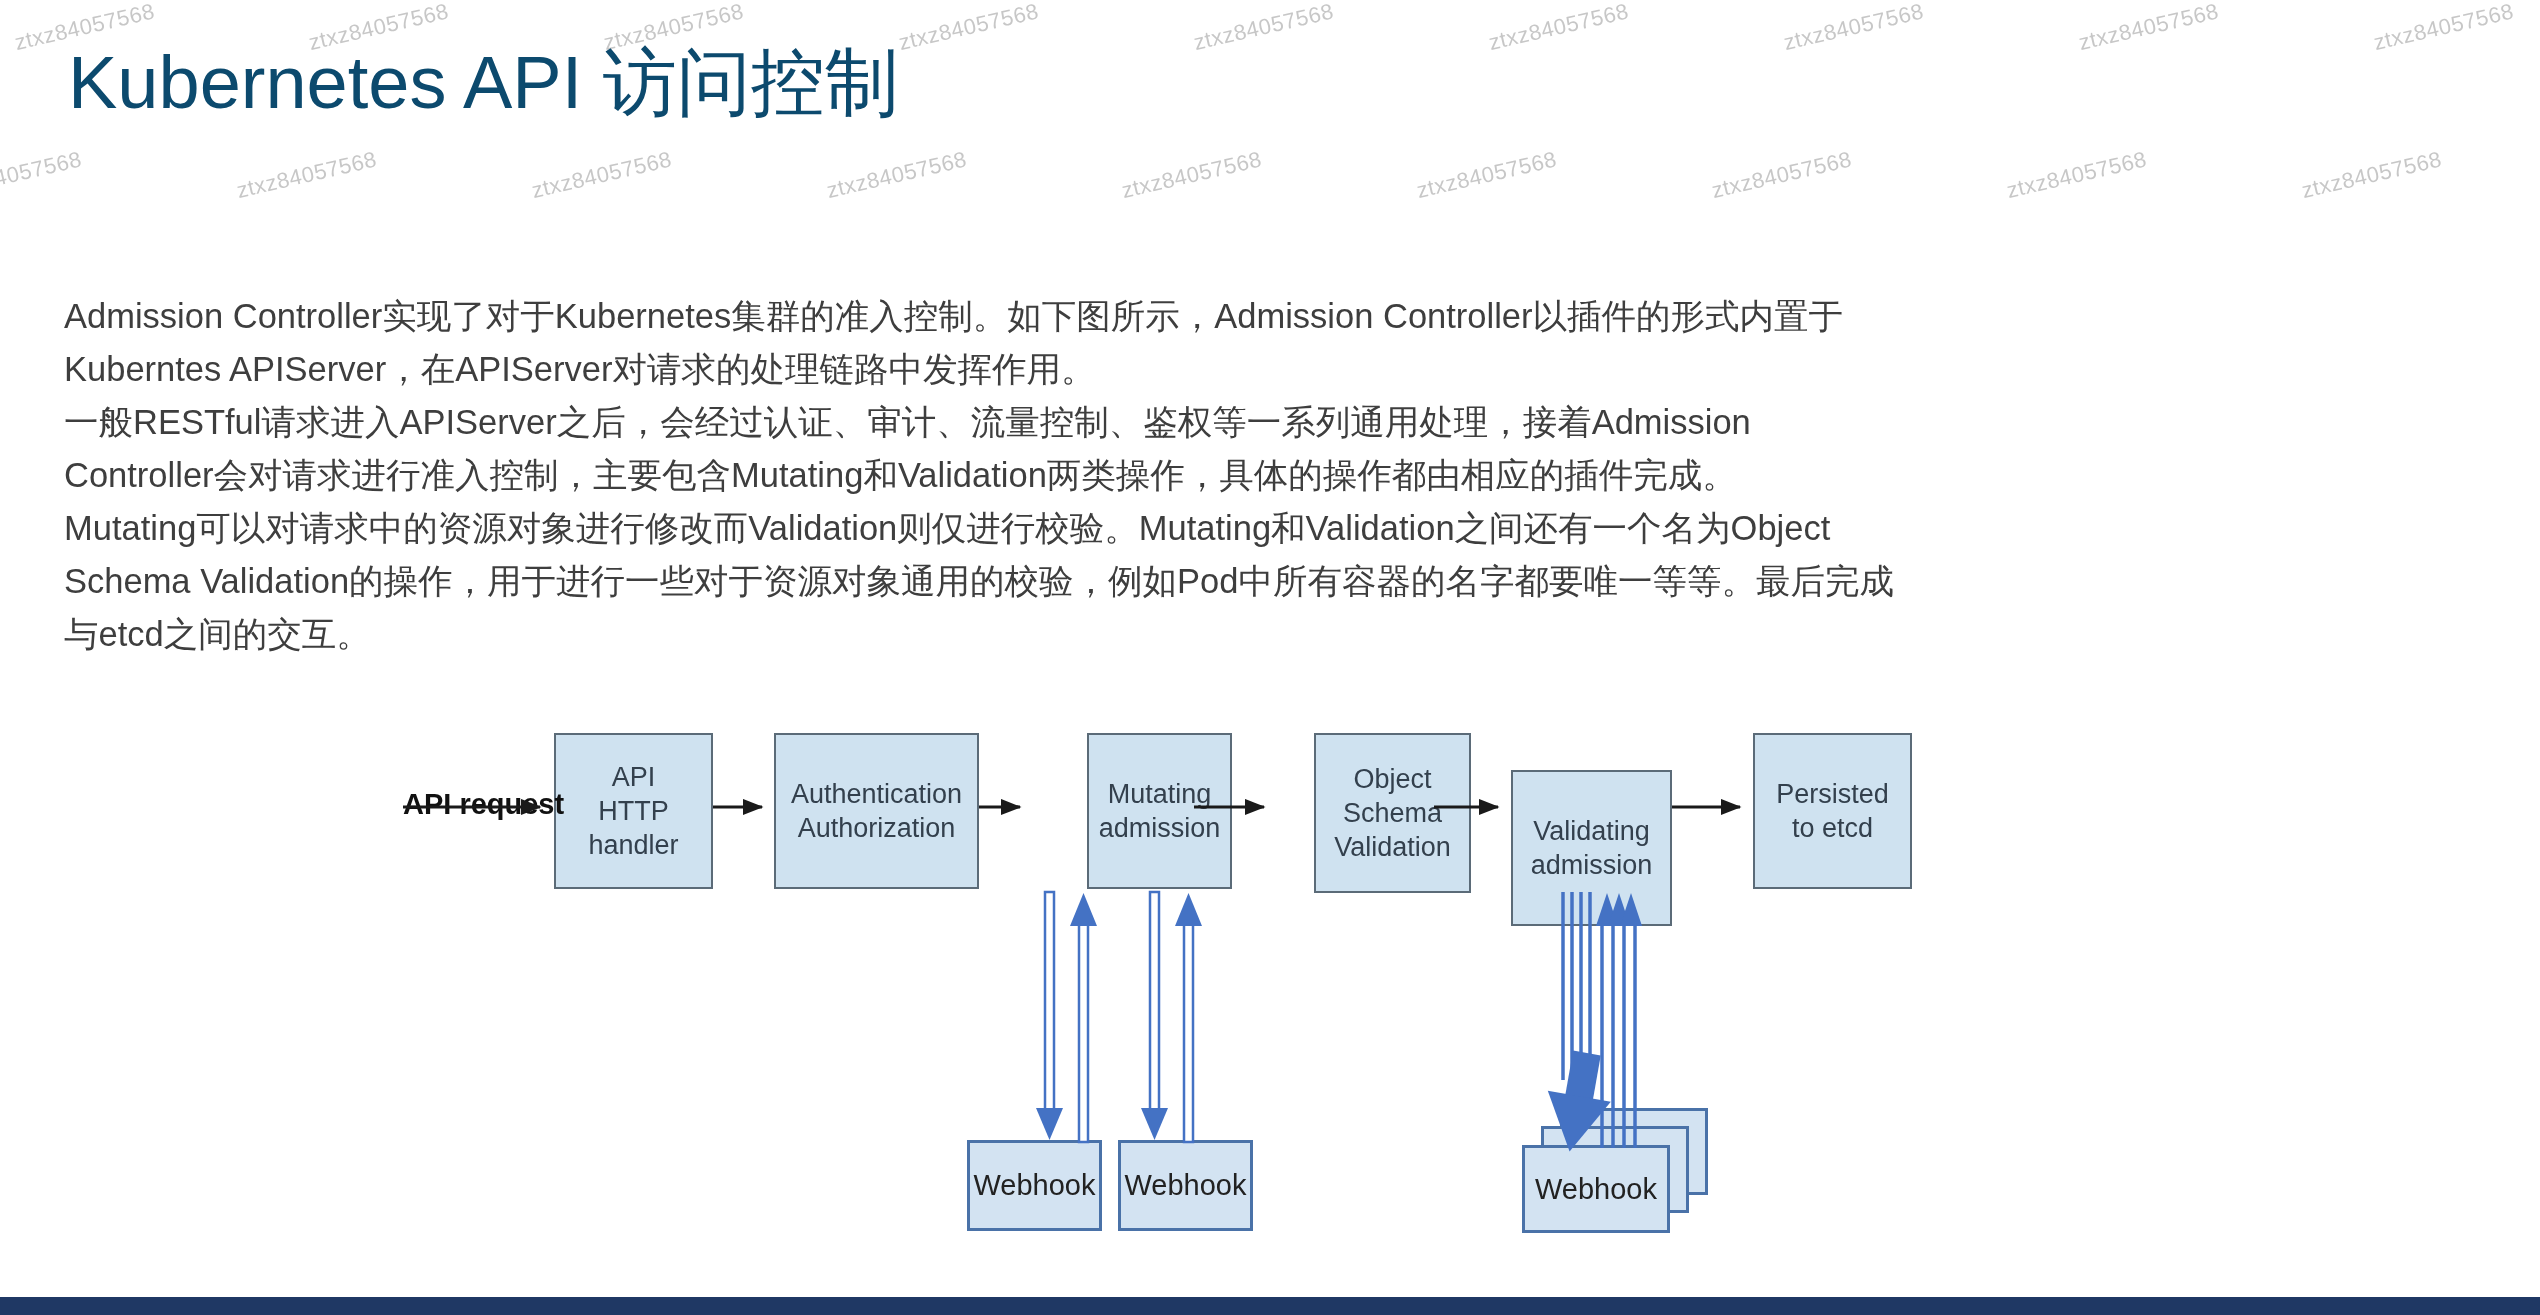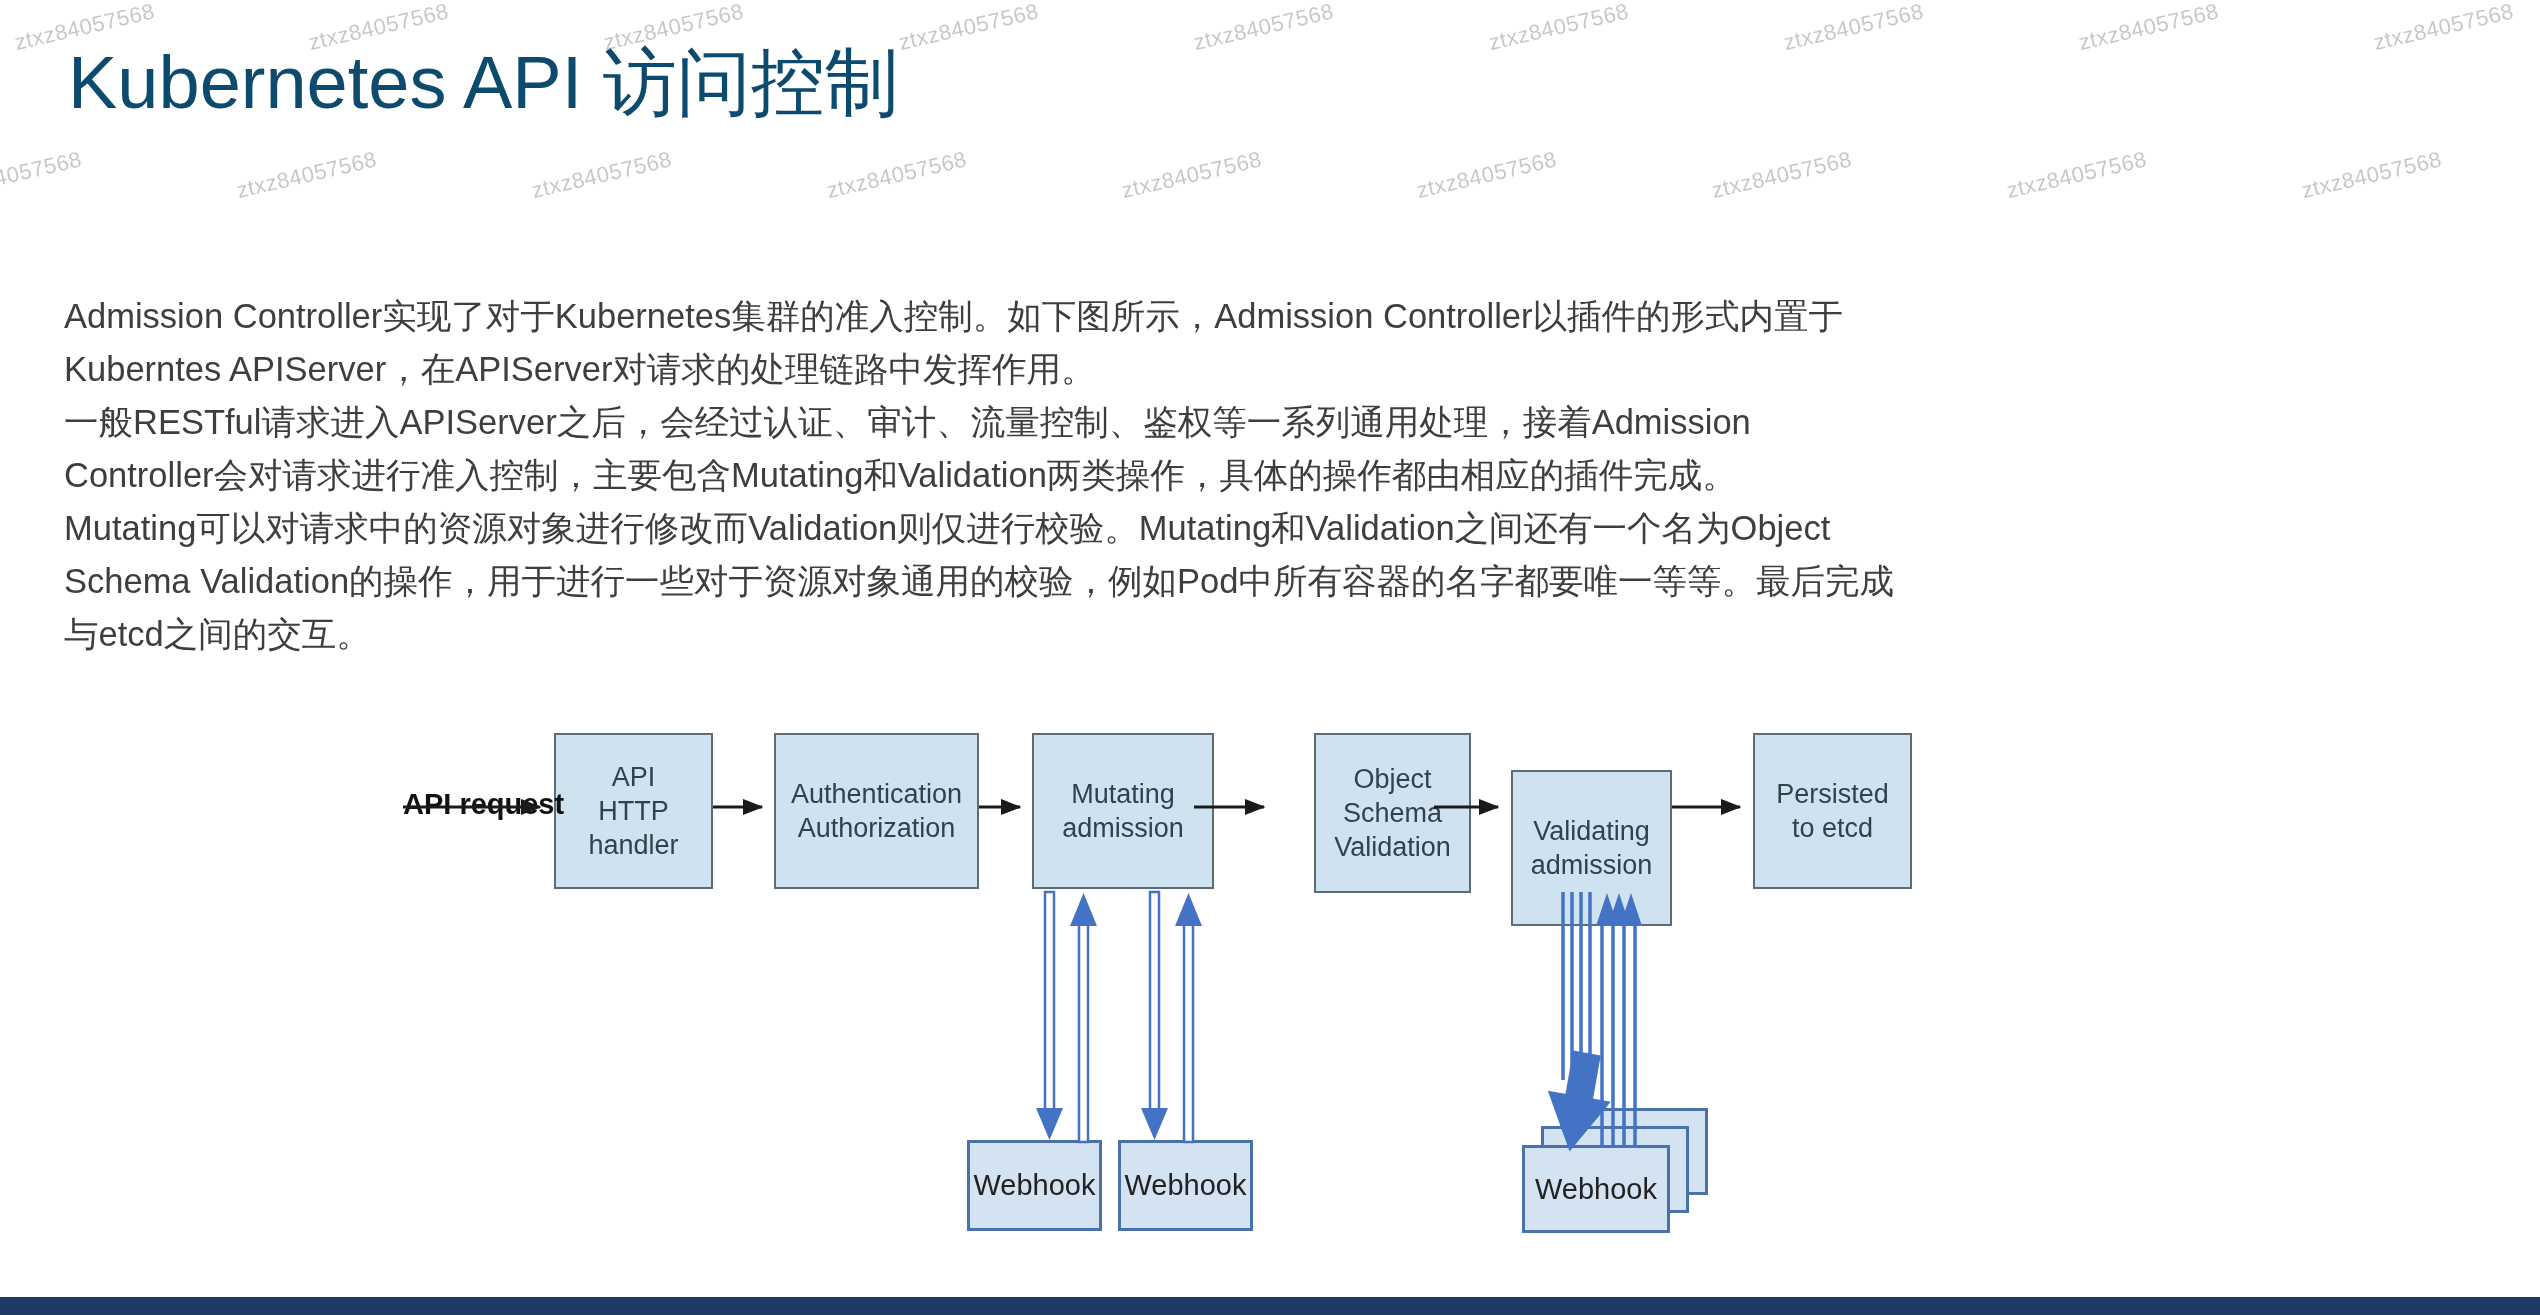--- a/index.html
+++ b/index.html
@@ -103,21 +103,21 @@
 Schema Validation的操作，用于进行一些对于资源对象通用的校验，例如Pod中所有容器的名字都要唯一等等。最后完成
 与etcd之间的交互。</div>
 
   <div class="diagram-layer">
 
     <div class="flow-box" style="left:774px;top:733px;width:205px;height:156px;">Authentication
 Authorization</div>
     <div class="flow-box" style="left:554px;top:733px;width:159px;height:156px;">API
 HTTP
 handler</div>
-    <div class="flow-box" style="left:1032px;top:733px;width:182px;height:156px;">Mutating
+    <div class="flow-box" style="left:1087px;top:733px;width:145px;height:156px;">Mutating
 admission</div>
     <div class="flow-box" style="left:1314px;top:733px;width:157px;height:160px;">Object
 Schema
 Validation</div>
     <div class="flow-box" style="left:1511px;top:770px;width:161px;height:156px;">Validating
 admission</div>
     <div class="flow-box" style="left:1753px;top:733px;width:159px;height:156px;">Persisted
 to etcd</div>
 
     <div class="webhook-box" style="left:967px;top:1140px;width:135px;height:91px;">Webhook</div>

